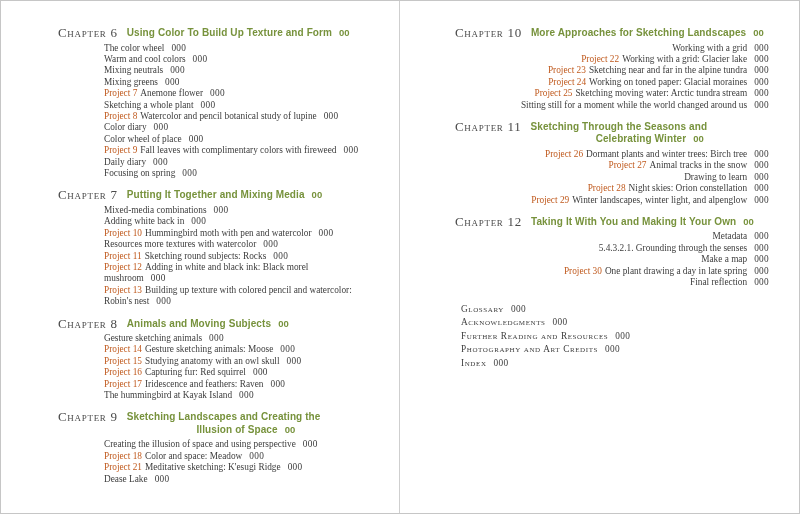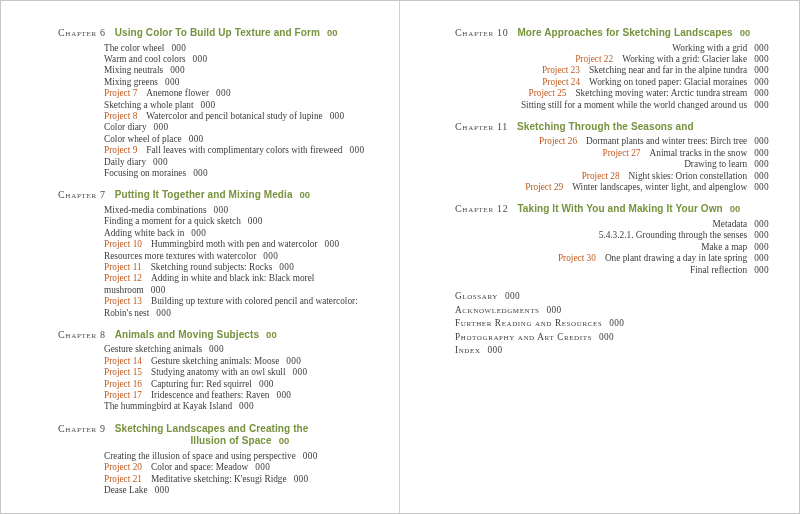--- a/index.html
+++ b/index.html
@@ -26,21 +26,21 @@
   .chapter{margin-bottom:10px;}
   .chapter-heading{
     display:flex;align-items:flex-start;
     font-size:10px;line-height:12.5px;margin-bottom:3px;
   }
   .chapter-label{
     font-family:"Liberation Serif",serif;
     font-variant:small-caps;
     letter-spacing:0.7px;
     color:var(--label);
-    font-size:10px;
+    font-size:13px;
     white-space:nowrap;
     margin-right:9px;
   }
   .title-wrap{flex:1;}
   .title-line{white-space:normal;}
   .title-line-2{text-align:center;}
   .chapter-title{
     font-family:"Liberation Sans",sans-serif;
     font-weight:bold;
     color:var(--green);
@@ -54,24 +54,24 @@
     font-size:9.5px;
     margin-left:7px;
   }
   .page-left .entries{margin-left:46px;}
   .page-right .entries{margin-left:16px;text-align:right;}
   .entry{
     font-family:"Liberation Serif",serif;
     font-size:9.3px;line-height:11.4px;
     color:var(--ink);
   }
-  .prefix{color:var(--orange);margin-right:9px;}
+  .prefix{color:var(--orange);margin-right:3px;}
   .epg{margin-left:7px;letter-spacing:0.3px;}
 
-  .back-matter{margin-top:14px;}
+  .back-matter{margin-top:14px;margin-left:6px;}
   .bm-row{
     font-family:"Liberation Serif",serif;
     font-size:9.3px;line-height:13.5px;
     color:var(--ink);
   }
   .bm-label{font-variant:small-caps;letter-spacing:0.6px;}
 </style>
 </head>
 <body>
 
@@ -89,33 +89,32 @@
           <div class="entry"><span class="etext">Warm and cool colors</span><span class="epg">000</span></div>
           <div class="entry"><span class="etext">Mixing neutrals</span><span class="epg">000</span></div>
           <div class="entry"><span class="etext">Mixing greens</span><span class="epg">000</span></div>
           <div class="entry"><span class="prefix">Project 7</span><span class="etext">Anemone flower</span><span class="epg">000</span></div>
           <div class="entry"><span class="etext">Sketching a whole plant</span><span class="epg">000</span></div>
           <div class="entry"><span class="prefix">Project 8</span><span class="etext">Watercolor and pencil botanical study of lupine</span><span class="epg">000</span></div>
           <div class="entry"><span class="etext">Color diary</span><span class="epg">000</span></div>
           <div class="entry"><span class="etext">Color wheel of place</span><span class="epg">000</span></div>
           <div class="entry"><span class="prefix">Project 9</span><span class="etext">Fall leaves with complimentary colors with fireweed</span><span class="epg">000</span></div>
           <div class="entry"><span class="etext">Daily diary</span><span class="epg">000</span></div>
-          <div class="entry"><span class="etext">Focusing on moraines</span><span class="epg">000</span></div>
+          <div class="entry"><span class="etext">Focusing on spring</span><span class="epg">000</span></div>
         </div>
       </div>
       <div class="chapter">
         <div class="chapter-heading">
           <span class="chapter-label">Chapter 7</span>
           <div class="title-wrap">
             <div class="title-line"><span class="chapter-title">Putting It Together and Mixing Media</span><span class="chapter-pg">00</span></div>
           </div>
         </div>
         <div class="entries">
           <div class="entry"><span class="etext">Mixed-media combinations</span><span class="epg">000</span></div>
-          <div class="entry"><span class="etext">Finding a moment for a quick sketch</span><span class="epg">000</span></div>
           <div class="entry"><span class="etext">Adding white back in</span><span class="epg">000</span></div>
           <div class="entry"><span class="prefix">Project 10</span><span class="etext">Hummingbird moth with pen and watercolor</span><span class="epg">000</span></div>
           <div class="entry"><span class="etext">Resources more textures with watercolor</span><span class="epg">000</span></div>
           <div class="entry"><span class="prefix">Project 11</span><span class="etext">Sketching round subjects: Rocks</span><span class="epg">000</span></div>
           <div class="entry"><span class="prefix">Project 12</span><span class="etext">Adding in white and black ink: Black morel mushroom</span><span class="epg">000</span></div>
           <div class="entry"><span class="prefix">Project 13</span><span class="etext">Building up texture with colored pencil and watercolor: Robin's nest</span><span class="epg">000</span></div>
         </div>
       </div>
       <div class="chapter">
         <div class="chapter-heading">
@@ -136,21 +135,21 @@
       <div class="chapter">
         <div class="chapter-heading">
           <span class="chapter-label">Chapter 9</span>
           <div class="title-wrap">
             <div class="title-line"><span class="chapter-title">Sketching Landscapes and Creating the</span></div>
             <div class="title-line title-line-2"><span class="chapter-title">Illusion of Space</span><span class="chapter-pg">00</span></div>
           </div>
         </div>
         <div class="entries">
           <div class="entry"><span class="etext">Creating the illusion of space and using perspective</span><span class="epg">000</span></div>
-          <div class="entry"><span class="prefix">Project 20</span><span class="etext">Color and space: Meadow</span><span class="epg">000</span></div>
+          <div class="entry"><span class="prefix">Project 18</span><span class="etext">Color and space: Meadow</span><span class="epg">000</span></div>
           <div class="entry"><span class="prefix">Project 21</span><span class="etext">Meditative sketching: K'esugi Ridge</span><span class="epg">000</span></div>
           <div class="entry"><span class="etext">Dease Lake</span><span class="epg">000</span></div>
         </div>
       </div>
     </div>
   <div class="page page-right" id="page-right">
       <div class="chapter">
         <div class="chapter-heading">
           <span class="chapter-label">Chapter 10</span>
           <div class="title-wrap">
@@ -164,20 +163,21 @@
           <div class="entry"><span class="prefix">Project 24</span><span class="etext">Working on toned paper: Glacial moraines</span><span class="epg">000</span></div>
           <div class="entry"><span class="prefix">Project 25</span><span class="etext">Sketching moving water: Arctic tundra stream</span><span class="epg">000</span></div>
           <div class="entry"><span class="etext">Sitting still for a moment while the world changed around us</span><span class="epg">000</span></div>
         </div>
       </div>
       <div class="chapter">
         <div class="chapter-heading">
           <span class="chapter-label">Chapter 11</span>
           <div class="title-wrap">
             <div class="title-line"><span class="chapter-title">Sketching Through the Seasons and</span></div>
+            <div class="title-line title-line-2"><span class="chapter-title">Celebrating Winter</span><span class="chapter-pg">00</span></div>
           </div>
         </div>
         <div class="entries">
           <div class="entry"><span class="prefix">Project 26</span><span class="etext">Dormant plants and winter trees: Birch tree</span><span class="epg">000</span></div>
           <div class="entry"><span class="prefix">Project 27</span><span class="etext">Animal tracks in the snow</span><span class="epg">000</span></div>
           <div class="entry"><span class="etext">Drawing to learn</span><span class="epg">000</span></div>
           <div class="entry"><span class="prefix">Project 28</span><span class="etext">Night skies: Orion constellation</span><span class="epg">000</span></div>
           <div class="entry"><span class="prefix">Project 29</span><span class="etext">Winter landscapes, winter light, and alpenglow</span><span class="epg">000</span></div>
         </div>
       </div>

